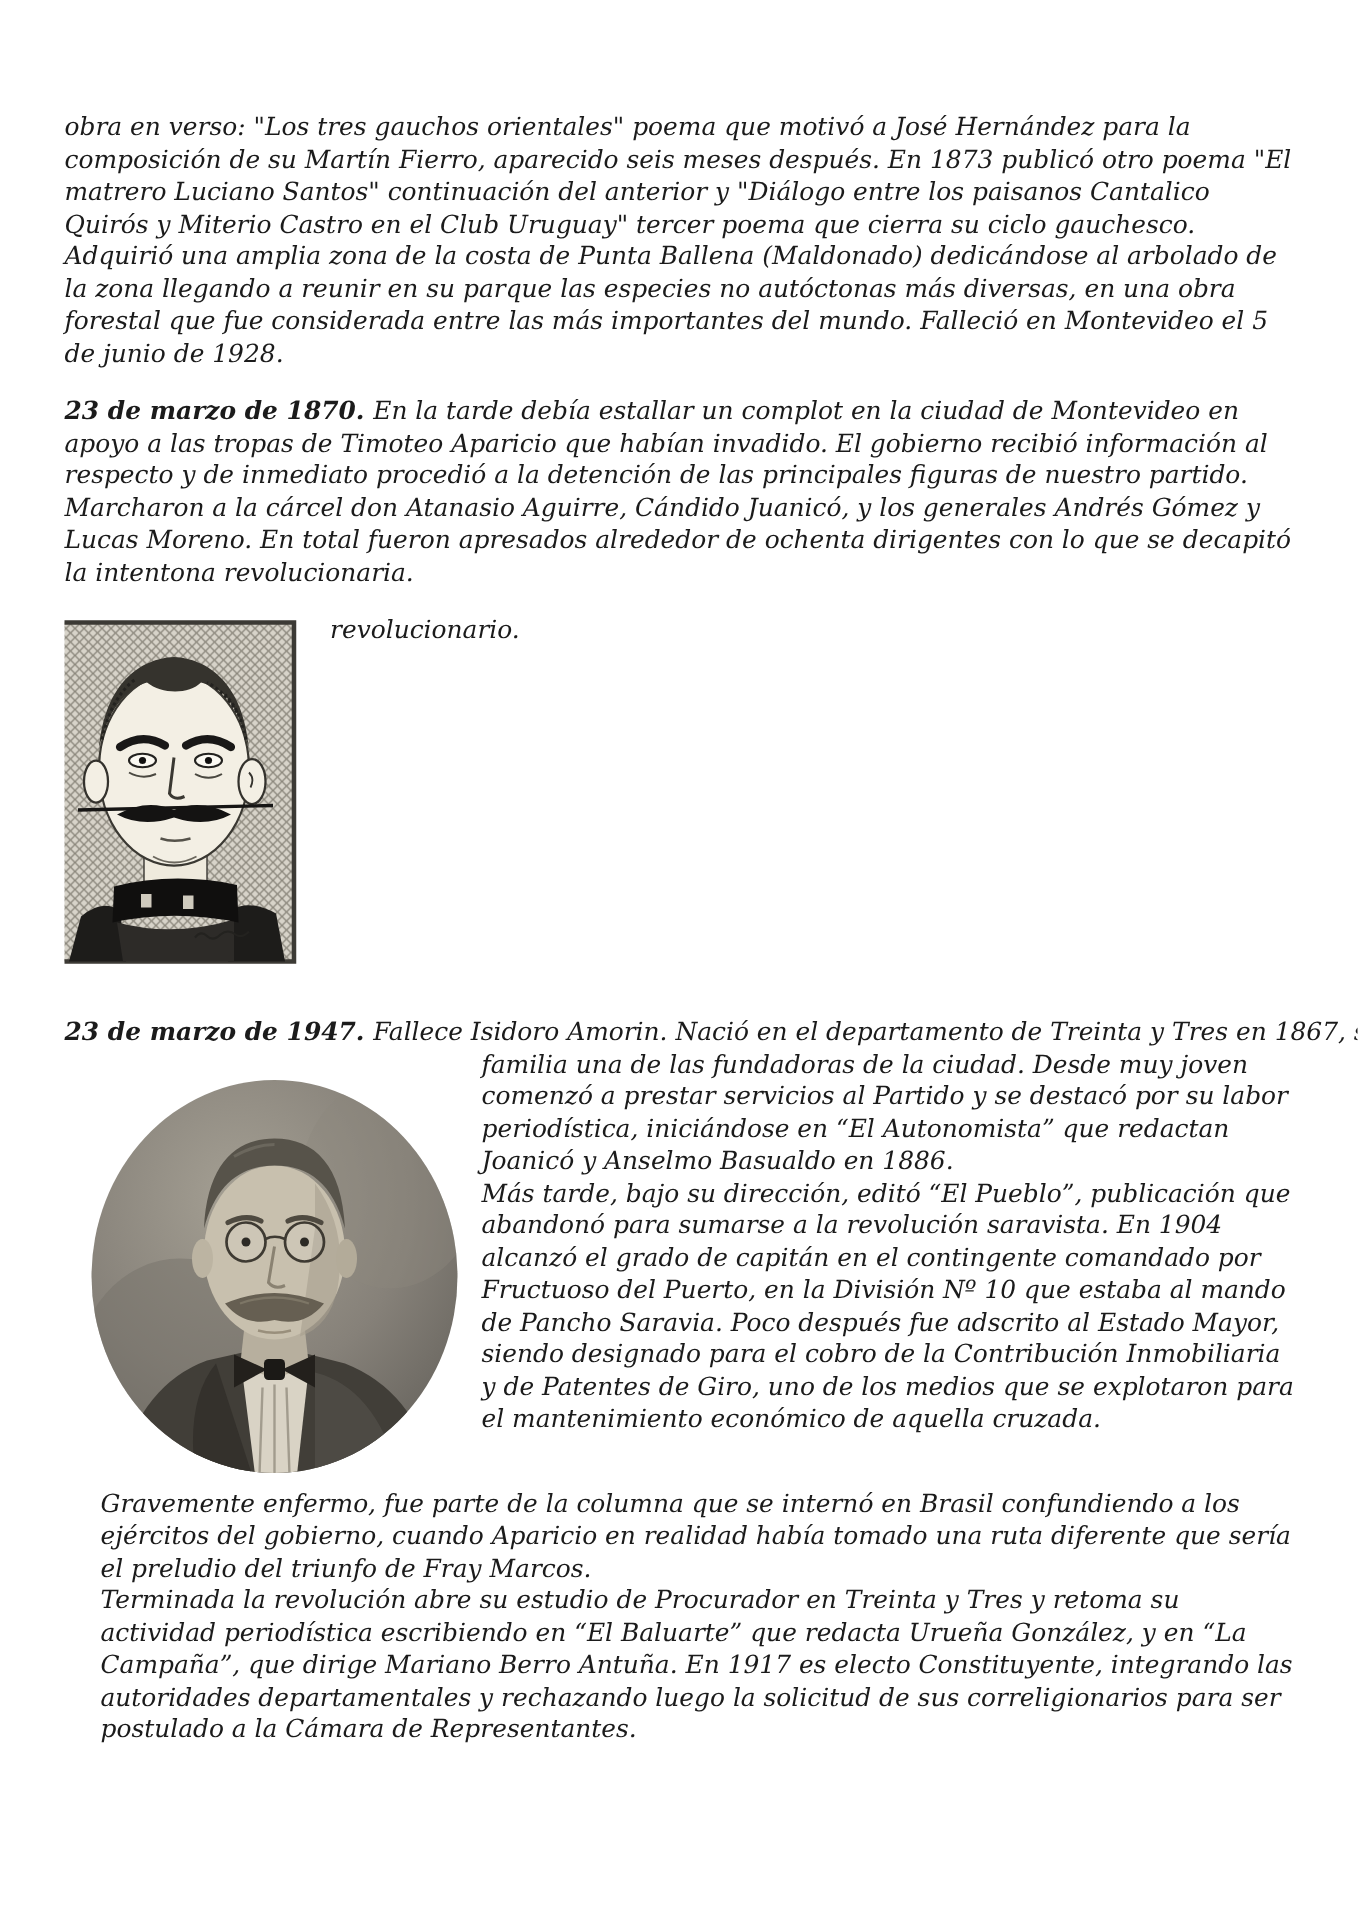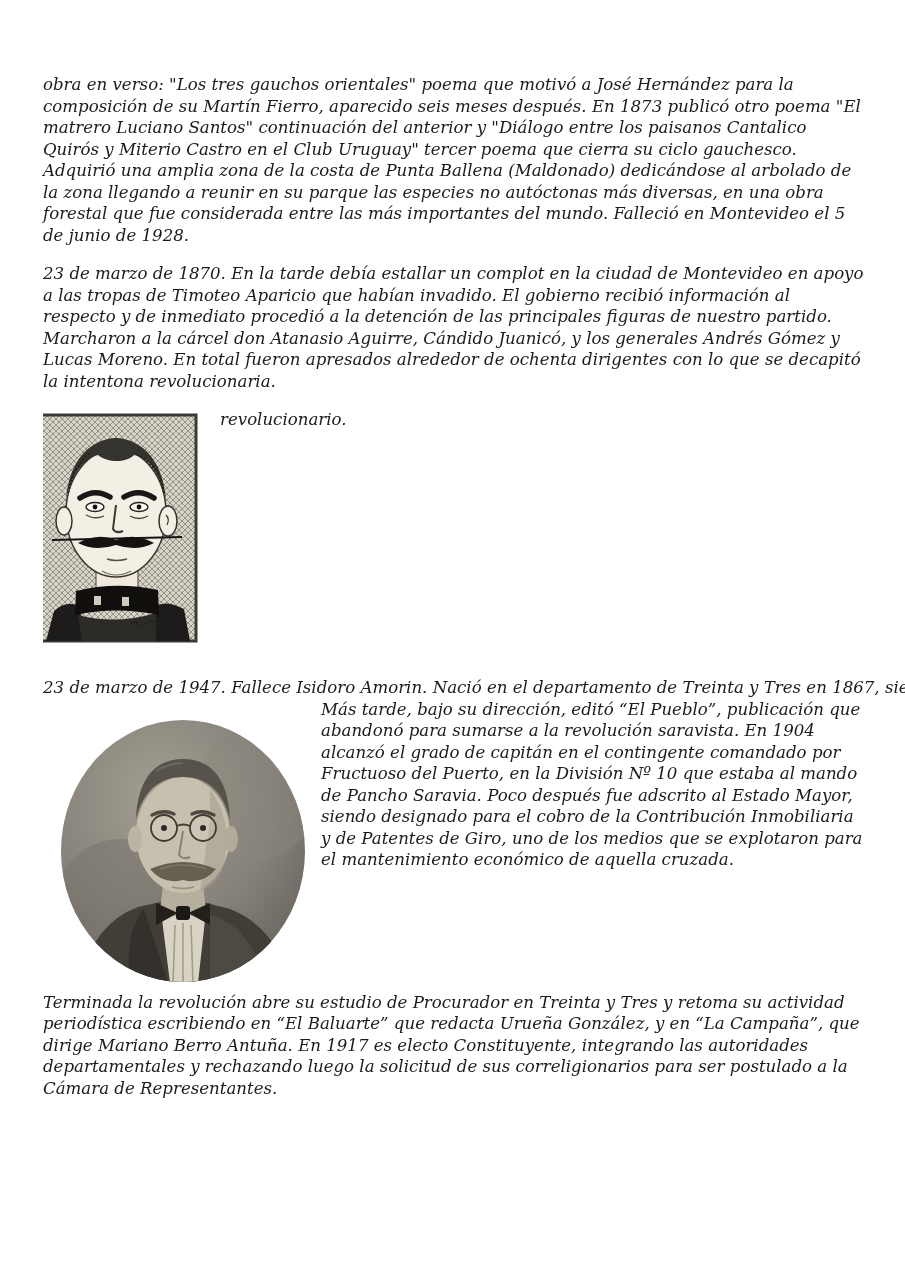--- a/index.html
+++ b/index.html
@@ -10,37 +10,37 @@
     font-style:italic;
     color:#1b1b1b;
     overflow:hidden;
   }
   .content{
     padding:74px 40px 0 43px;
     font-size:16.6px;
     line-height:21.5px;
   }
   .para{margin:0 0 17px 0;}
-  .date-lead{font-weight:400;}
+  .date-lead{font-weight:700;}
   .head-line{white-space:nowrap;}
   .p3-body{overflow:hidden;margin-bottom:34px;}
   .p3-body .engraving{
     float:left;
     width:160px;height:230px;
     margin:4px 22px 0 -5px;
     display:block;
   }
   .p4-body{overflow:hidden;}
   .p4-body .photo{
     float:left;
     width:246px;height:264px;
     margin:20px 15px 8px 17px;
     display:block;
   }
-  .seg{display:block;}
+  .seg{display:block;margin-left:24px;}
   .after-block{clear:left;padding-top:1px;}
   .footer-space{height:120px;}
 </style>
 </head>
 <body>
 
 <div class="content">
 
   <p class="para">
     <span>obra en verso: "Los tres gauchos orientales" poema que motivó a José Hernández para la composición de su Martín Fierro, aparecido seis meses después.  En 1873 publicó otro poema "El matrero Luciano Santos" continuación del anterior y "Diálogo entre los paisanos Cantalico Quirós y Miterio Castro en el Club Uruguay" tercer poema que cierra su ciclo gauchesco. Adquirió una amplia zona de la costa de Punta Ballena (Maldonado) dedicándose al arbolado de la zona llegando a reunir en su parque las especies no autóctonas más diversas, en una obra forestal que fue considerada entre las más importantes del mundo. Falleció en Montevideo el 5 de junio de 1928.</span>
@@ -163,21 +163,23 @@
           <circle cx="143" cy="109" r="3" fill="#2c2a25"></circle>
 
           <path d="M123,112 L119,136 Q123,141 130,138" stroke="#8a8272" stroke-width="2" fill="none"></path>
 
           <path d="M90,150 Q123,136 156,150 Q143,166 123,161 Q103,166 90,150 Z" fill="#665f52"></path>
           <path d="M100,150 Q123,142 146,150" stroke="#7d7666" stroke-width="1.5" fill="none"></path>
 
           <path d="M112,168 Q123,171 134,168" stroke="#998f7c" stroke-width="1.6" fill="none"></path>
         </g>
       </svg>
+      <span class="seg">familia una de las fundadoras de la ciudad. Desde muy joven comenzó a prestar servicios al Partido y se destacó por su labor periodística, iniciándose en “El Autonomista” que redactan Joanicó y Anselmo Basualdo en 1886.</span>
       <span class="seg">Más tarde, bajo su dirección, editó “El Pueblo”, publicación que abandonó para sumarse a la revolución saravista. En 1904 alcanzó el grado de capitán en el contingente comandado por Fructuoso del Puerto, en la División Nº 10 que estaba al mando de Pancho Saravia. Poco después fue adscrito al Estado Mayor, siendo designado para el cobro de la Contribución Inmobiliaria y de Patentes de Giro, uno de los medios que se explotaron para el mantenimiento económico de aquella cruzada.</span>
       <div class="after-block">
+        <span class="seg">Gravemente enfermo, fue parte de la columna que se internó en Brasil confundiendo a los ejércitos del gobierno, cuando Aparicio en realidad había tomado una ruta diferente que sería el preludio del triunfo de Fray Marcos.</span>
         <span class="seg">Terminada la revolución abre su estudio de Procurador en Treinta y Tres y retoma su actividad periodística escribiendo en “El Baluarte” que redacta Urueña González, y en “La Campaña”, que dirige Mariano Berro Antuña. En 1917 es electo Constituyente, integrando las autoridades departamentales y rechazando luego la solicitud de sus correligionarios para ser postulado a la Cámara de Representantes.</span>
       </div>
     </div>
   </div>
 
   <div class="footer-space"></div>
 </div>
 
 </body></html>

